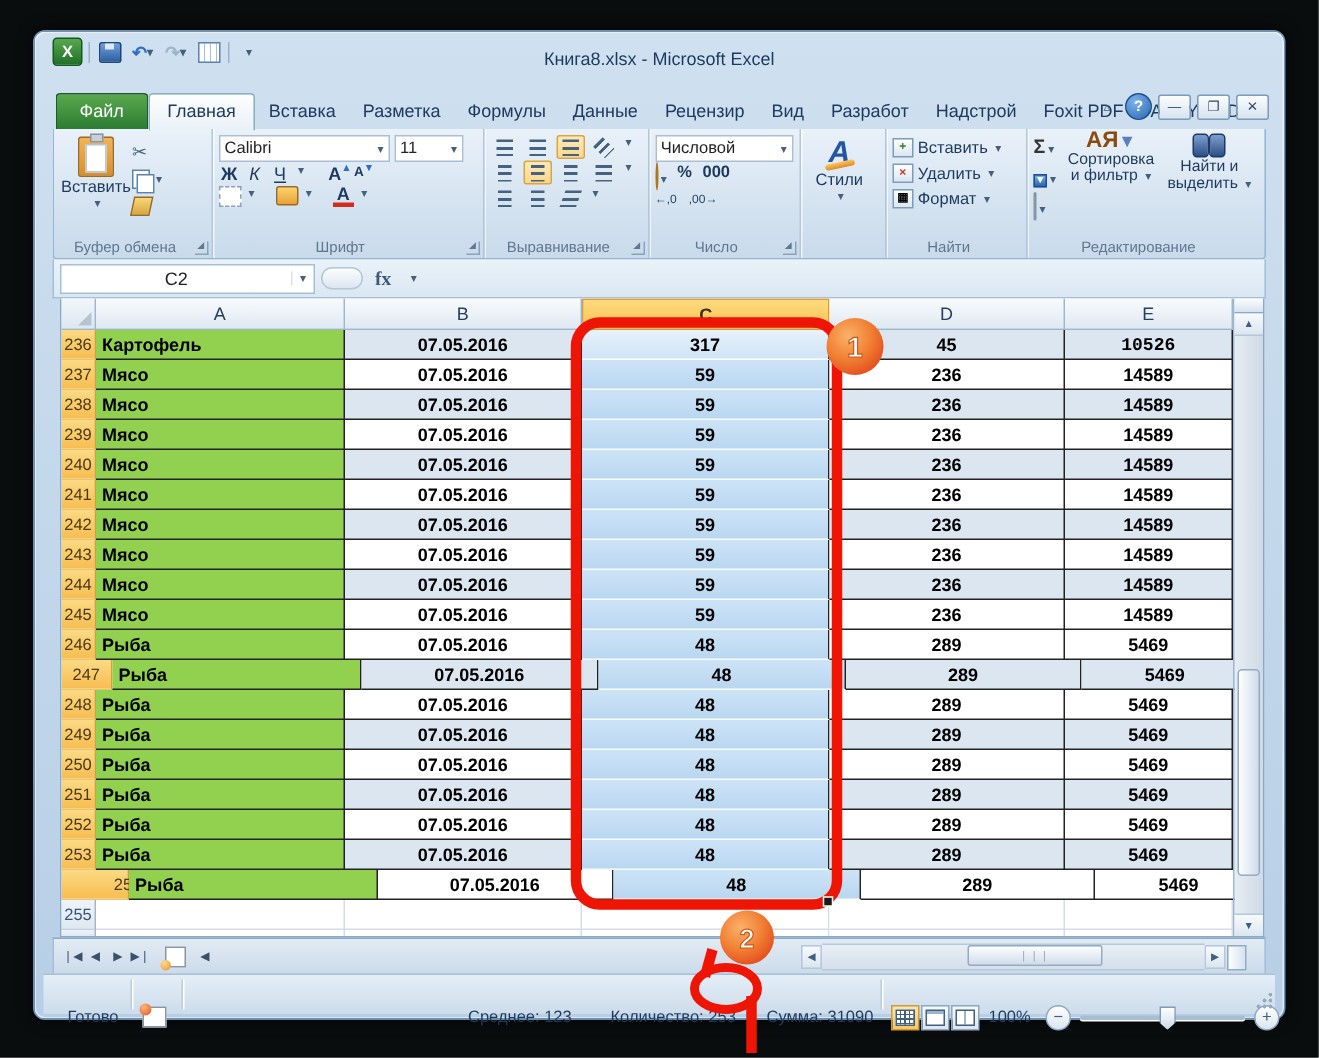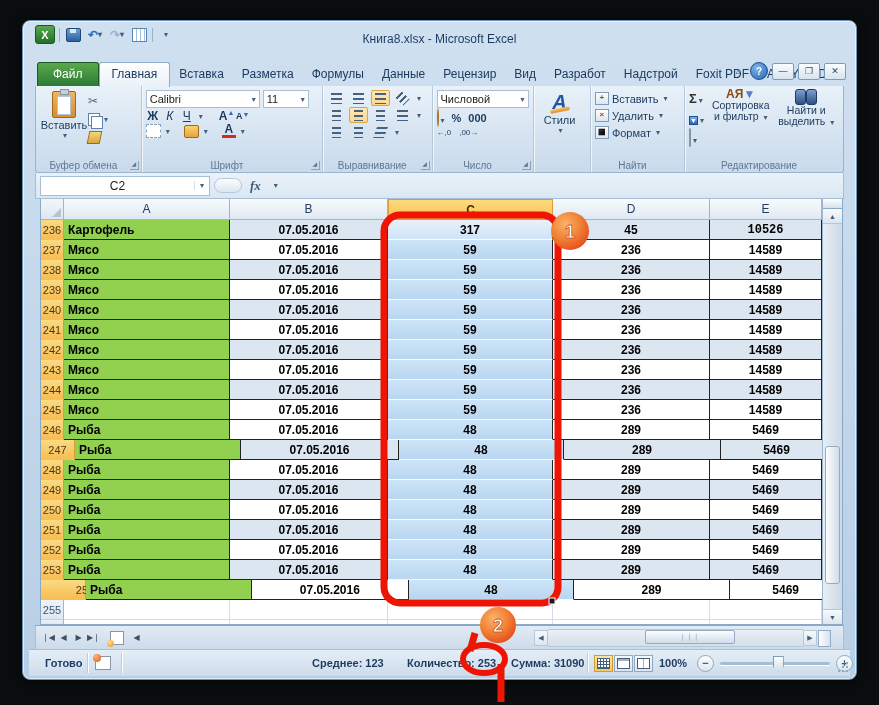--- a/index.html
+++ b/index.html
@@ -55,21 +55,21 @@
   .clipboard{width:22px;height:25px;margin:2px auto 1px;background:linear-gradient(#f0b45c,#d98f2b);
         border:1px solid #9c6a1d;border-radius:2px;position:relative;}
   .clipboard:before{content:"";position:absolute;left:4px;top:4px;width:12px;height:17px;background:#fff;border:1px solid #b7c6d6;}
   .clipboard:after{content:"";position:absolute;left:7px;top:-3px;width:7px;height:4px;background:#c9cfd6;border:1px solid #8795a5;}
   .side-ic{display:flex;align-items:center;height:16px;gap:2px;}
   .scissors{color:#44607c;font-size:12px;}
   .copy-ic{width:10px;height:11px;border:1px solid #5d83ad;background:#fff;position:relative;}
   .copy-ic:before{content:"";position:absolute;left:2px;top:2px;width:10px;height:11px;border:1px solid #5d83ad;background:#fff;}
   .brush-ic{width:11px;height:11px;background:linear-gradient(#f5d77a,#daa63c);border:1px solid #9c6a1d;transform:skewX(-12deg);}
   
-  .row{display:flex;align-items:center;gap:3px;margin:1px 0;}
+  .row{display:flex;align-items:flex-start;gap:3px;margin:1px 0;}
   .sel-box{background:#fff;border:1px solid #aabfd3;font-size:11px;color:#222;height:16px;
         display:flex;align-items:center;padding:0 3px;justify-content:space-between;}
   .fmt-letter{font-size:12px;color:#1c3a5e;width:14px;text-align:center;}
   .u-red{border-bottom:3px solid #d42b1e;line-height:11px;}
   .bigA{font-size:12px;font-weight:bold;}
   .smA{font-size:9px;font-weight:bold;}
   .tiny-up{font-size:7px;color:#2f6fc1;vertical-align:top;}
   .border-ic{width:13px;height:12px;border:1px dashed #8aa3bb;background:#fff;}
   .bucket{width:13px;height:11px;background:linear-gradient(#fbd46b,#e8a13c);border:1px solid #9c6a1d;border-radius:2px;}
   
@@ -93,36 +93,36 @@
         font-size:8px;line-height:10px;text-align:center;font-weight:bold;}
   .mini.g{color:#2e7d32;}
   .mini.r{color:#c0392b;}
   
   .ed-left{display:flex;flex-direction:column;gap:2px;margin-right:4px;}
   .sigma{font-size:13px;font-weight:bold;color:#333;}
   .fill-ic{width:12px;height:11px;background:linear-gradient(#7db4ea,#2a66b2);border:1px solid #1d4e8c;
         color:#fff;font-size:7px;text-align:center;line-height:10px;}
   .eraser{width:12px;height:8px;background:linear-gradient(#fdfdfd,#cfd8e2);border:1px solid #8795a5;border-radius:2px;transform:skewX(-18deg);}
   .bigbtn{width:66px;text-align:center;font-size:10.5px;color:#1c3a5e;line-height:11px;}
-  .sortAZ{font-size:12px;font-weight:bold;color:#8a4a10;line-height:8px;}
+  .sortAZ{font-size:15px;font-weight:bold;color:#8a4a10;line-height:8px;}
   .funnel{color:#5b7fbf;font-size:12px;}
   .binoc{display:inline-block;position:relative;width:22px;height:14px;}
   .binoc:before,.binoc:after{content:"";position:absolute;top:0;width:9px;height:14px;border-radius:3px;
         background:linear-gradient(#7d9fd0,#2c4f86);border:1px solid #1d3a66;}
   .binoc:before{left:0;} .binoc:after{right:0;}
   
   .fbar{margin:0 12px;height:25px;background:linear-gradient(#eaf2f9,#dae7f2);
         border:1px solid #a6bed6;border-top:none;display:flex;align-items:center;padding:0 4px;gap:4px;}
   .namebox{width:168px;height:18px;background:#fff;border:1px solid #a6bed6;font-size:12px;color:#222;
         display:flex;align-items:center;}
   .namebox span:first-child{flex:1;text-align:center;}
   .nb-dd{width:14px;font-size:8px;color:#44607c;text-align:center;border-left:1px solid #d4e0ec;}
   .fx-circle{width:26px;height:13px;border-radius:8px;background:linear-gradient(#fcfdfe,#dce6f0);
         border:1px solid #b4c8da;}
-  .fx{font-family:"Liberation Serif",serif;font-style:italic;font-weight:bold;font-size:13px;color:#3c5a7a;padding:0 4px;}
+  .fx{font-family:"Liberation Serif",serif;font-weight:bold;font-size:13px;color:#3c5a7a;padding:0 4px;}
   .fvalue{flex:1;height:18px;background:#fff;border:1px solid #a6bed6;font-size:12px;color:#222;
         display:flex;align-items:center;padding:0 6px;}
   .fbar-dd{width:14px;text-align:center;font-size:8px;color:#44607c;}
   
   .gridwrap{position:relative;margin:0 12px 0 17px;width:803px;height:426px;background:#fff;
         border:1px solid #8aa8c8;border-top:none;box-sizing:border-box;overflow:hidden;}
   .ghead{display:flex;height:21px;}
   .corner{width:23px;background:linear-gradient(#f2f6fa,#dde7f1);border-right:1px solid #9eb6ce;
         border-bottom:1px solid #9eb6ce;position:relative;box-sizing:border-box;}
   .corner:after{content:"";position:absolute;right:2px;bottom:2px;border-left:9px solid transparent;
@@ -175,21 +175,21 @@
   .hsb-track{flex:1;height:16px;background:linear-gradient(#e9eff5,#d4dfeb);border:1px solid #b4c8da;
         border-left:none;border-right:none;position:relative;}
   .hsb-thumb{position:absolute;left:38%;width:90px;height:14px;top:0;border-radius:2px;
         background:linear-gradient(#fdfefe,#cfdcea);border:1px solid #93acc4;box-sizing:border-box;
         display:flex;align-items:center;justify-content:center;font-size:7px;color:#8fa5ba;letter-spacing:1px;}
   .tab-split{position:absolute;right:12px;top:4px;width:11px;height:15px;background:linear-gradient(90deg,#fdfefe,#d6e2ee);
         border:1px solid #93acc4;}
   
   .statusbar{height:26px;margin:0 6px;background:linear-gradient(#e4eef7,#cddceb);border-top:1px solid #a9c0d6;
         position:relative;font-size:11px;color:#1f3a5f;}
-  .st{position:absolute;top:0;height:100%;display:flex;align-items:center;font-weight:bold;}
+  .st{position:absolute;top:15px;height:100%;display:flex;align-items:center;}
   .st-sep{position:absolute;top:3px;bottom:3px;width:1px;background:#b9cbdc;box-shadow:1px 0 0 #fff;}
   .macro-ic{width:14px;height:12px;background:#fff;border:1px solid #8795a5;position:relative;}
   .macro-ic:before{content:"";position:absolute;left:-3px;top:-3px;width:8px;height:8px;border-radius:50%;
         background:radial-gradient(circle at 35% 30%,#ffb37a,#e2571f);}
   .vb{width:19px;height:17px;border:1px solid #8fa9c2;background:linear-gradient(#f6f9fc,#dce6f0);
         display:flex;align-items:center;justify-content:center;margin-right:1px;box-sizing:border-box;}
   .vb.active{background:linear-gradient(#fde4a8,#fbc75e);border-color:#cf9a38;}
   .vb-ic{width:11px;height:9px;border:1px solid #41607e;background:
         repeating-linear-gradient(to right,rgba(0,0,0,0) 0 2px,#41607e 2px 3px),
         repeating-linear-gradient(rgba(0,0,0,0) 0 2px,#41607e 2px 3px),#fff;}

